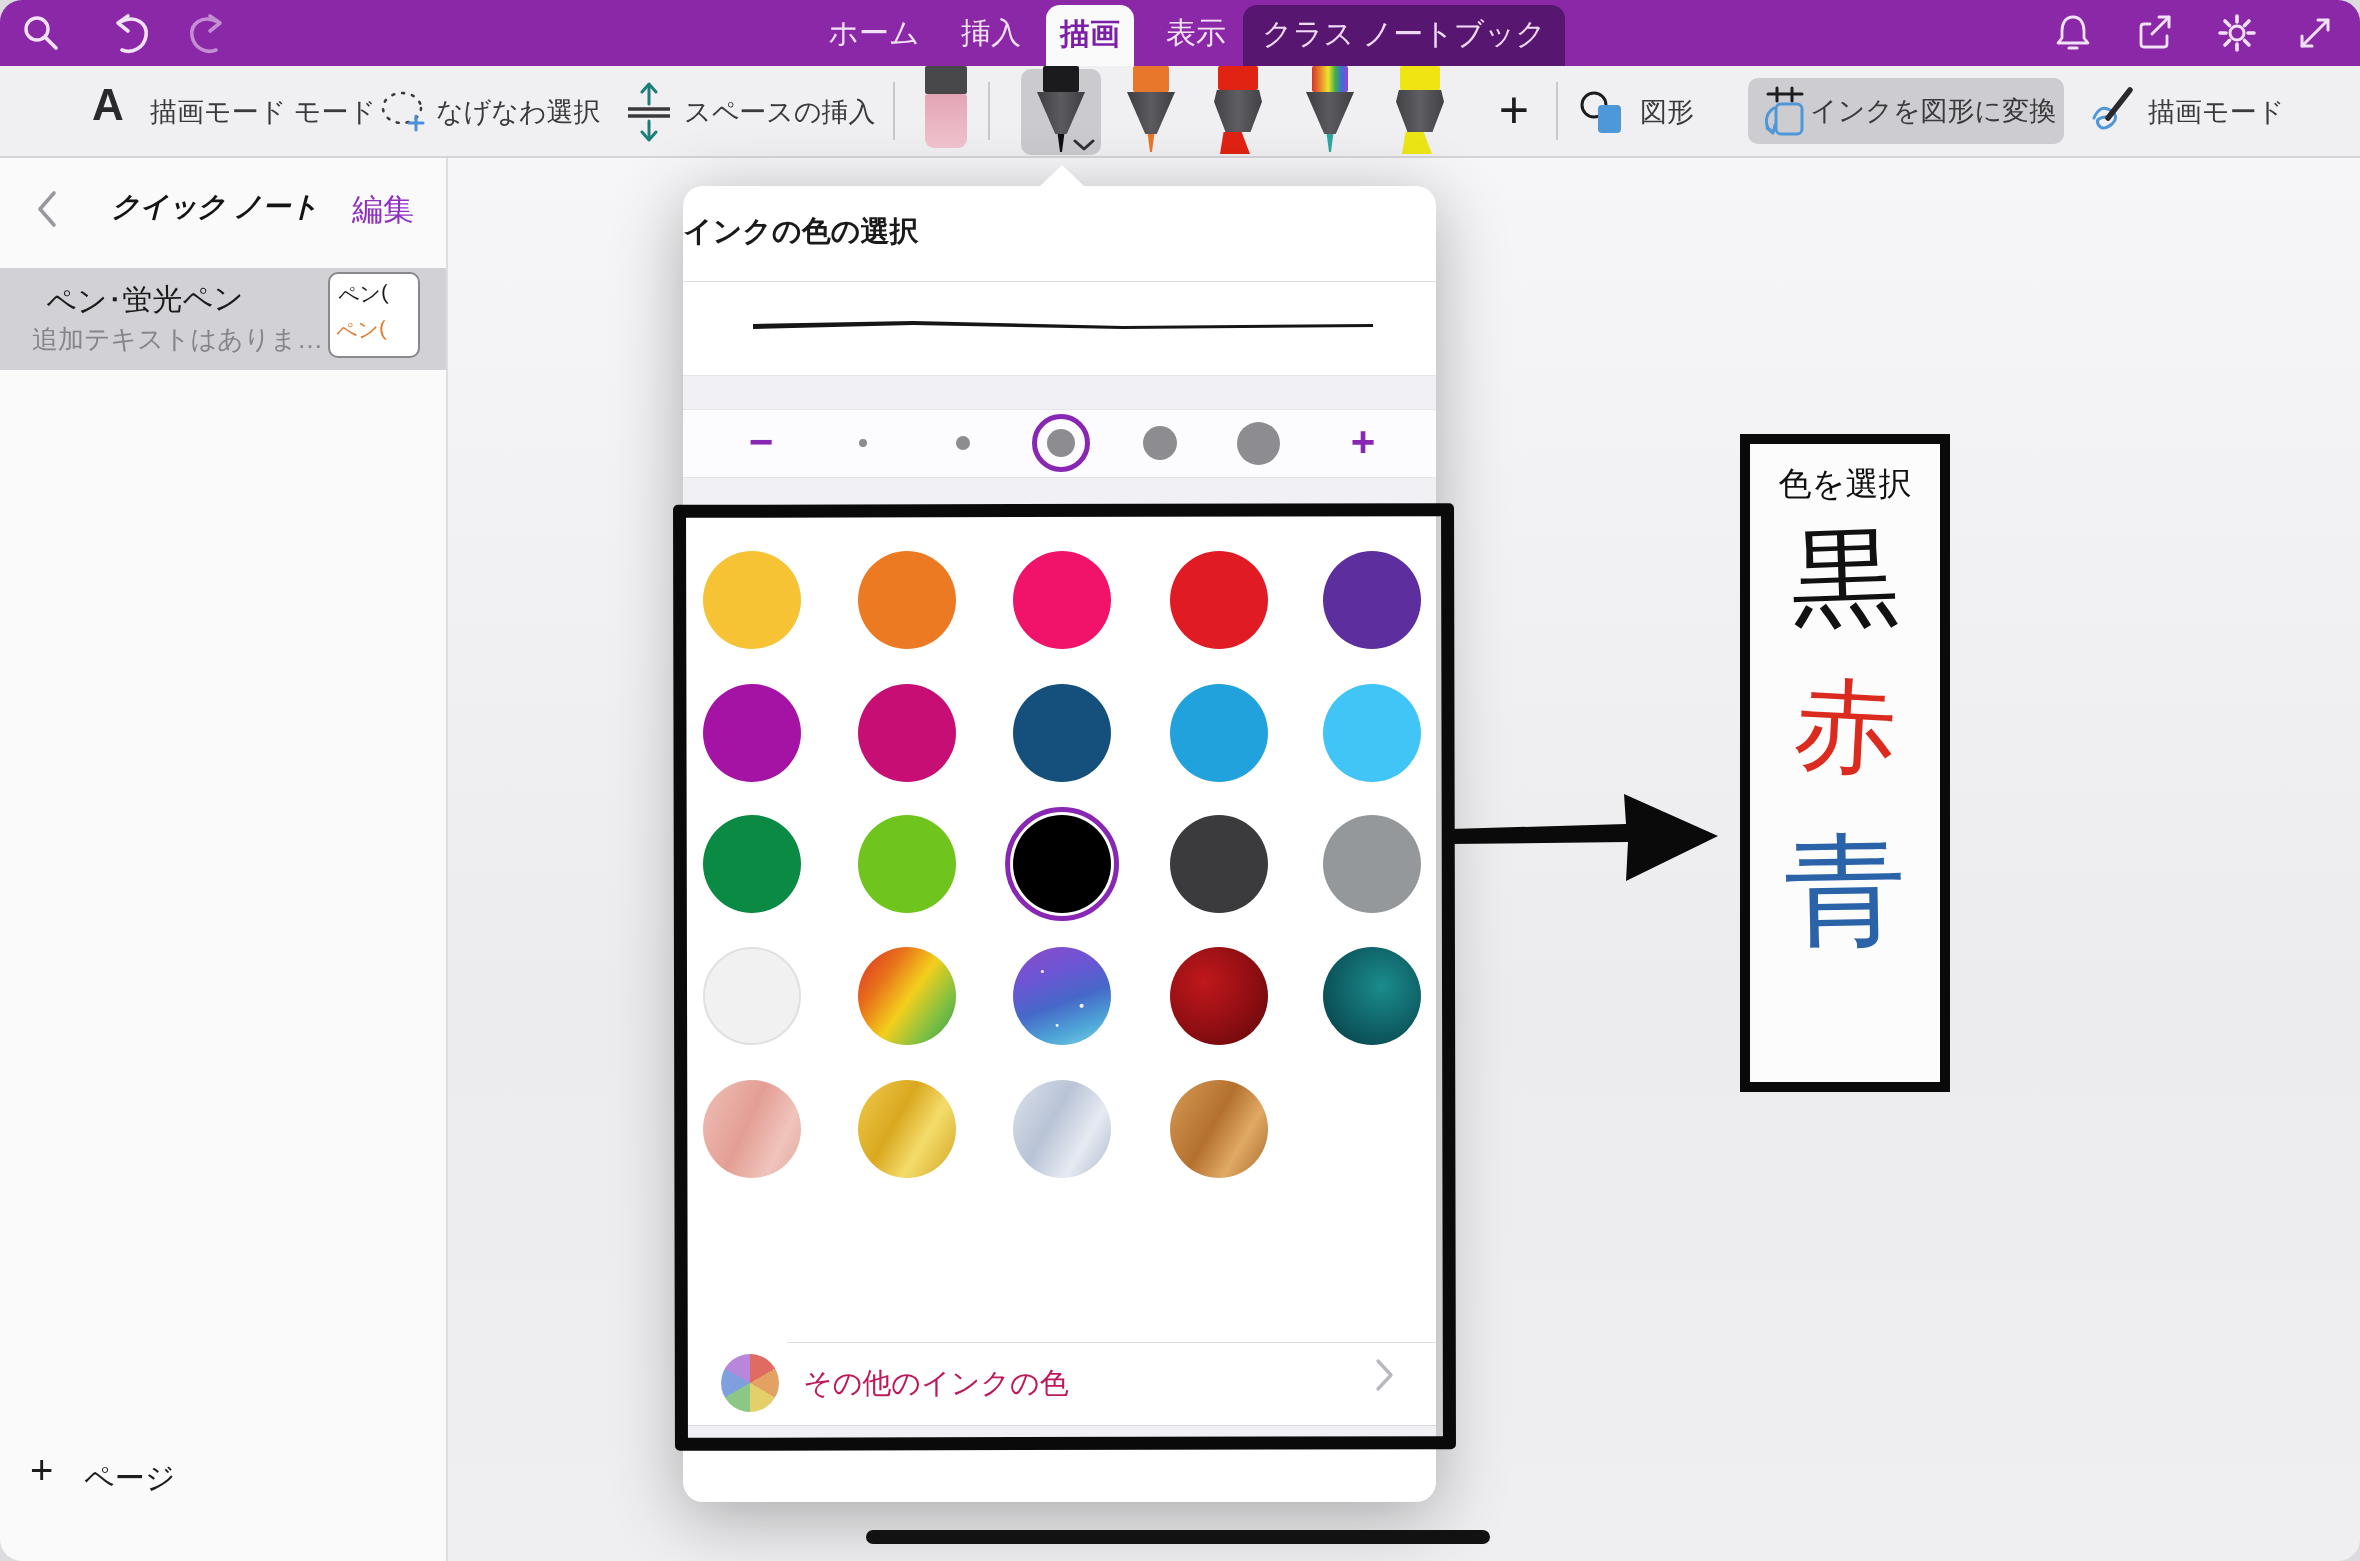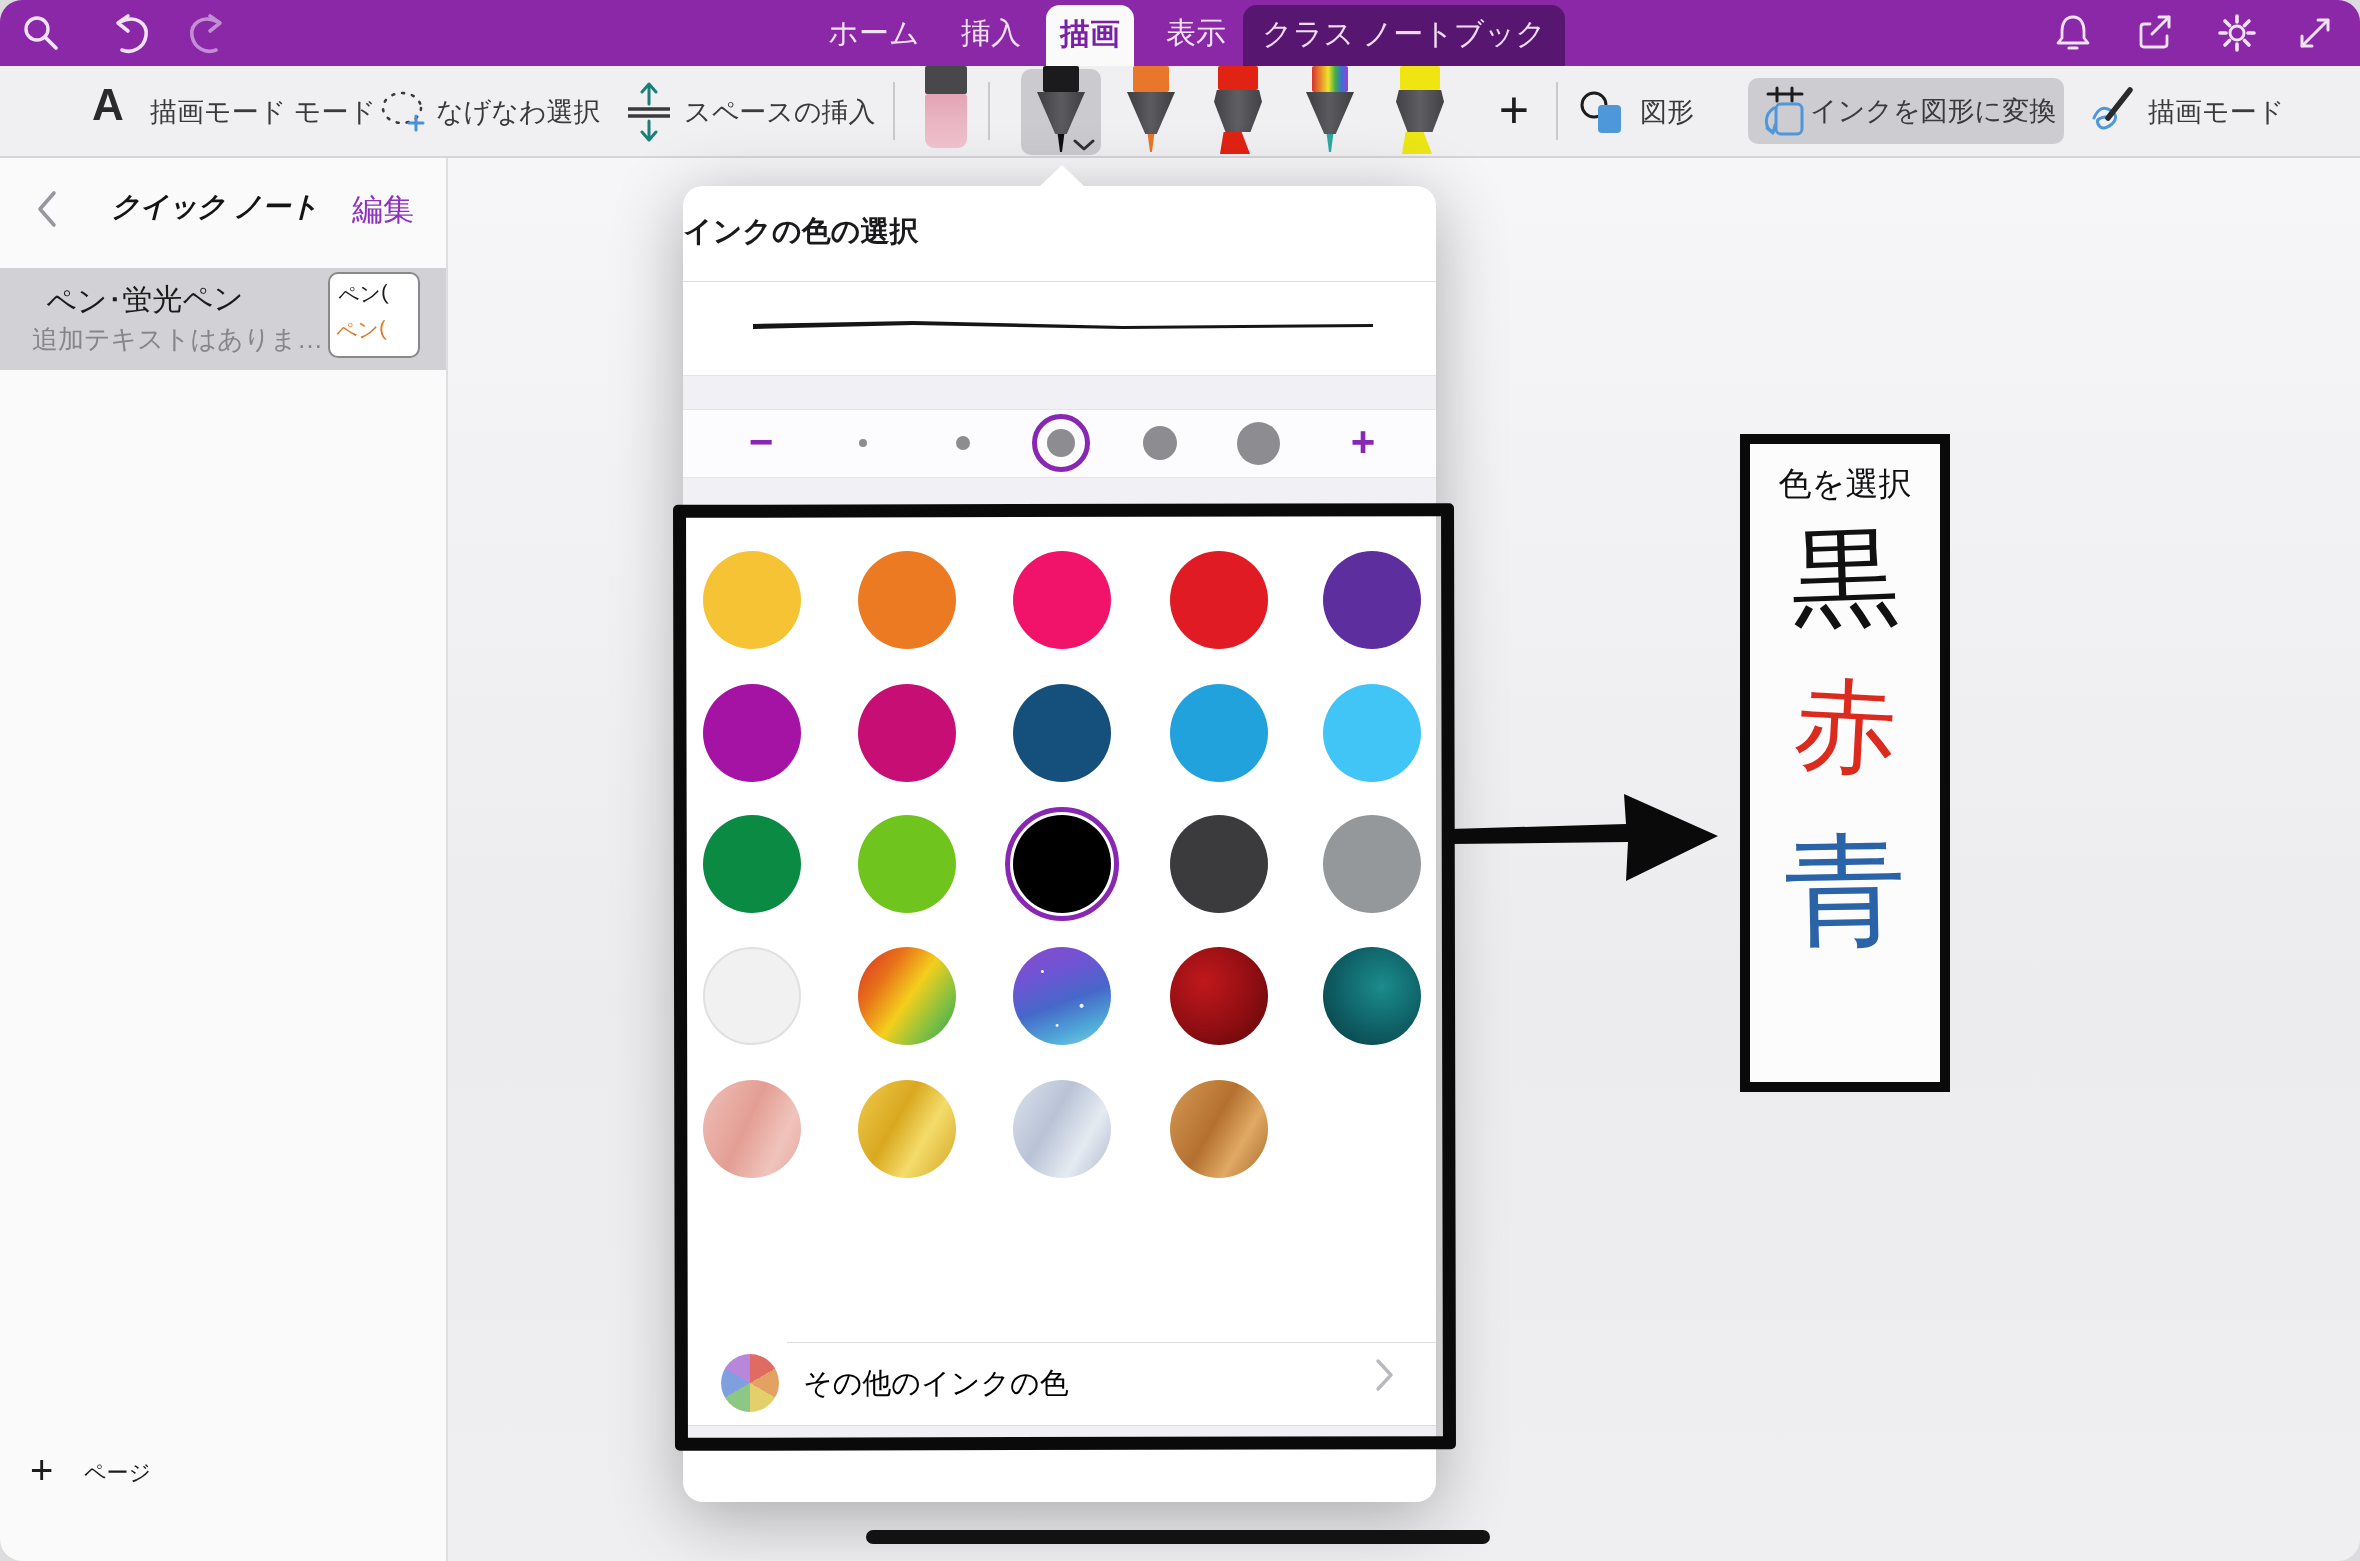--- a/index.html
+++ b/index.html
@@ -52,21 +52,21 @@
   #sb-edit{position:absolute;left:352px;top:31px;font-size:31px;color:#8E30C0;}
   #sb-item{position:absolute;left:0;top:110px;width:446px;height:102px;background:#D2D1D5;}
   #sb-item-title{position:absolute;left:46px;top:12px;font-size:30px;color:#1A1A1C;transform:rotate(-1deg);}
   #sb-item-snippet{position:absolute;left:32px;top:54px;font-size:26px;color:#85858A;}
   #sb-thumb{position:absolute;left:328px;top:4px;width:88px;height:82px;background:#FFF;
             border:2px solid #88888D;border-radius:10px;overflow:hidden;}
   #sb-thumb .t1{position:absolute;left:8px;top:6px;font-size:21px;color:#1A1A1C;transform:rotate(-4deg);white-space:nowrap;}
   #sb-thumb .t2{position:absolute;left:6px;top:42px;font-size:21px;color:#E2772A;transform:rotate(-4deg);white-space:nowrap;}
   #sb-addpage{position:absolute;left:30px;top:1290px;width:300px;height:60px;}
   #sb-addpage .plus{position:absolute;left:0;top:0px;font-size:40px;color:#1C1C1E;font-weight:300;}
-  #sb-addpage .lbl{position:absolute;left:54px;top:10px;font-size:22px;color:#1C1C1E;}
+  #sb-addpage .lbl{position:absolute;left:54px;top:10px;font-size:30px;color:#1C1C1E;}
 
   
   #canvas{position:absolute;left:448px;top:158px;width:1912px;height:1403px;
           background:linear-gradient(180deg,#F6F6F8 0%,#ECECEF 60%,#EFEFF1 100%);}
 
   
   #popup{position:absolute;left:683px;top:186px;width:753px;height:1316px;background:#FFFFFF;
          border-radius:20px;box-shadow:0 14px 70px rgba(0,0,0,0.30);}
   #popup-callout{position:absolute;left:356px;top:-21px;width:0;height:0;
                  border-left:23px solid transparent;border-right:23px solid transparent;
@@ -80,21 +80,21 @@
   #thickrow{position:absolute;left:0;top:224px;width:753px;height:67px;background:#FCFCFE;}
   .tminus,.tplus{position:absolute;top:0;width:44px;height:67px;line-height:64px;text-align:center;
         font-size:42px;font-weight:bold;}
   .tdot{position:absolute;border-radius:50%;background:#8C8C91;}
   .tdot-ring{position:absolute;border:5px solid transparent;border-radius:50%;}
   .swatch{position:absolute;width:98px;height:98px;border-radius:50%;box-sizing:border-box;}
   .swatch-ring{position:absolute;width:114px;height:114px;border-radius:50%;box-sizing:border-box;
                border:5px solid transparent;}
   #morerow{position:absolute;left:0;top:1160px;width:753px;height:76px;}
   #wheel{position:absolute;left:38px;top:8px;width:58px;height:58px;border-radius:50%;}
-  #more-label{position:absolute;left:120px;top:18px;font-size:29px;color:#000000;}
+  #more-label{position:absolute;left:120px;top:18px;font-size:29px;color:#be185d;}
   #more-chevron{position:absolute;left:692px;top:12px;}
 
   
   #ink-frame{position:absolute;left:674px;top:504px;width:781px;height:946px;
              border:13px solid #0A0A0A;border-radius:5px;box-sizing:border-box;transform:rotate(-0.12deg);}
   #ink-arrow{position:absolute;left:1450px;top:778px;}
   #color-note{position:absolute;left:1740px;top:434px;width:210px;height:658px;background:#FCFCFD;
               border:10px solid #0A0A0A;box-sizing:border-box;}
   #cn-title{position:absolute;left:0;top:18px;width:190px;text-align:center;font-size:33px;color:#101012;}
   .cn-char{position:absolute;left:0;width:190px;text-align:center;line-height:1;}

